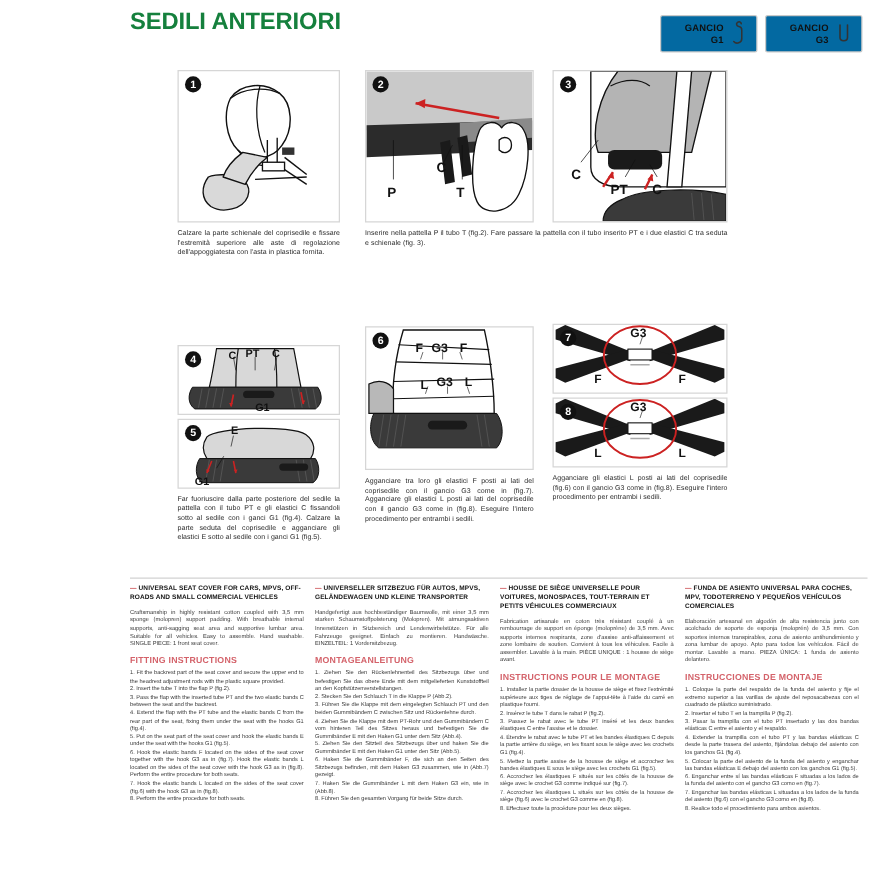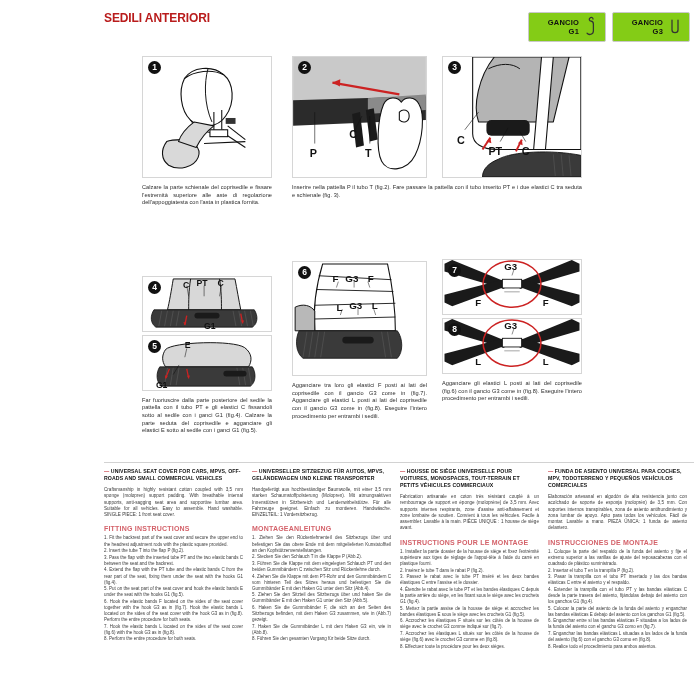--- a/index.html
+++ b/index.html
@@ -10,26 +10,26 @@
   }
   .page{position:absolute;left:0;top:0;width:700px;height:700px;}
 
   
   .header{position:absolute;left:104px;top:8px;width:590px;height:42px;}
   .title{
     color:#c1272d;font-size:20.5px;font-weight:bold;letter-spacing:-0.2px;
     line-height:22px;margin:0;white-space:nowrap;
   }
   .subtitle{
-    color:#b91c1c;font-size:12px;font-weight:bold;letter-spacing:-0.1px;
+    color:#15803d;font-size:19px;font-weight:bold;letter-spacing:-0.1px;
     line-height:16px;margin-top:2px;white-space:nowrap;
   }
   .badges{position:absolute;right:4px;top:4px;display:flex;gap:6px;}
   .badge{
-    border:1px solid #c9c9c9;background:#84cc16;border-radius:2px;
+    border:1px solid #c9c9c9;background:#0369a1;border-radius:2px;
     width:78px;height:30px;display:flex;align-items:center;
     justify-content:flex-end;padding:0 6px 0 4px;box-sizing:border-box;
   }
   .badge-txt{
     font-size:7.5px;font-weight:bold;line-height:9px;text-align:right;
     letter-spacing:0.2px;color:#111;
   }
   .badge-ico{width:16px;height:22px;margin-left:4px;display:block;}
 
   

